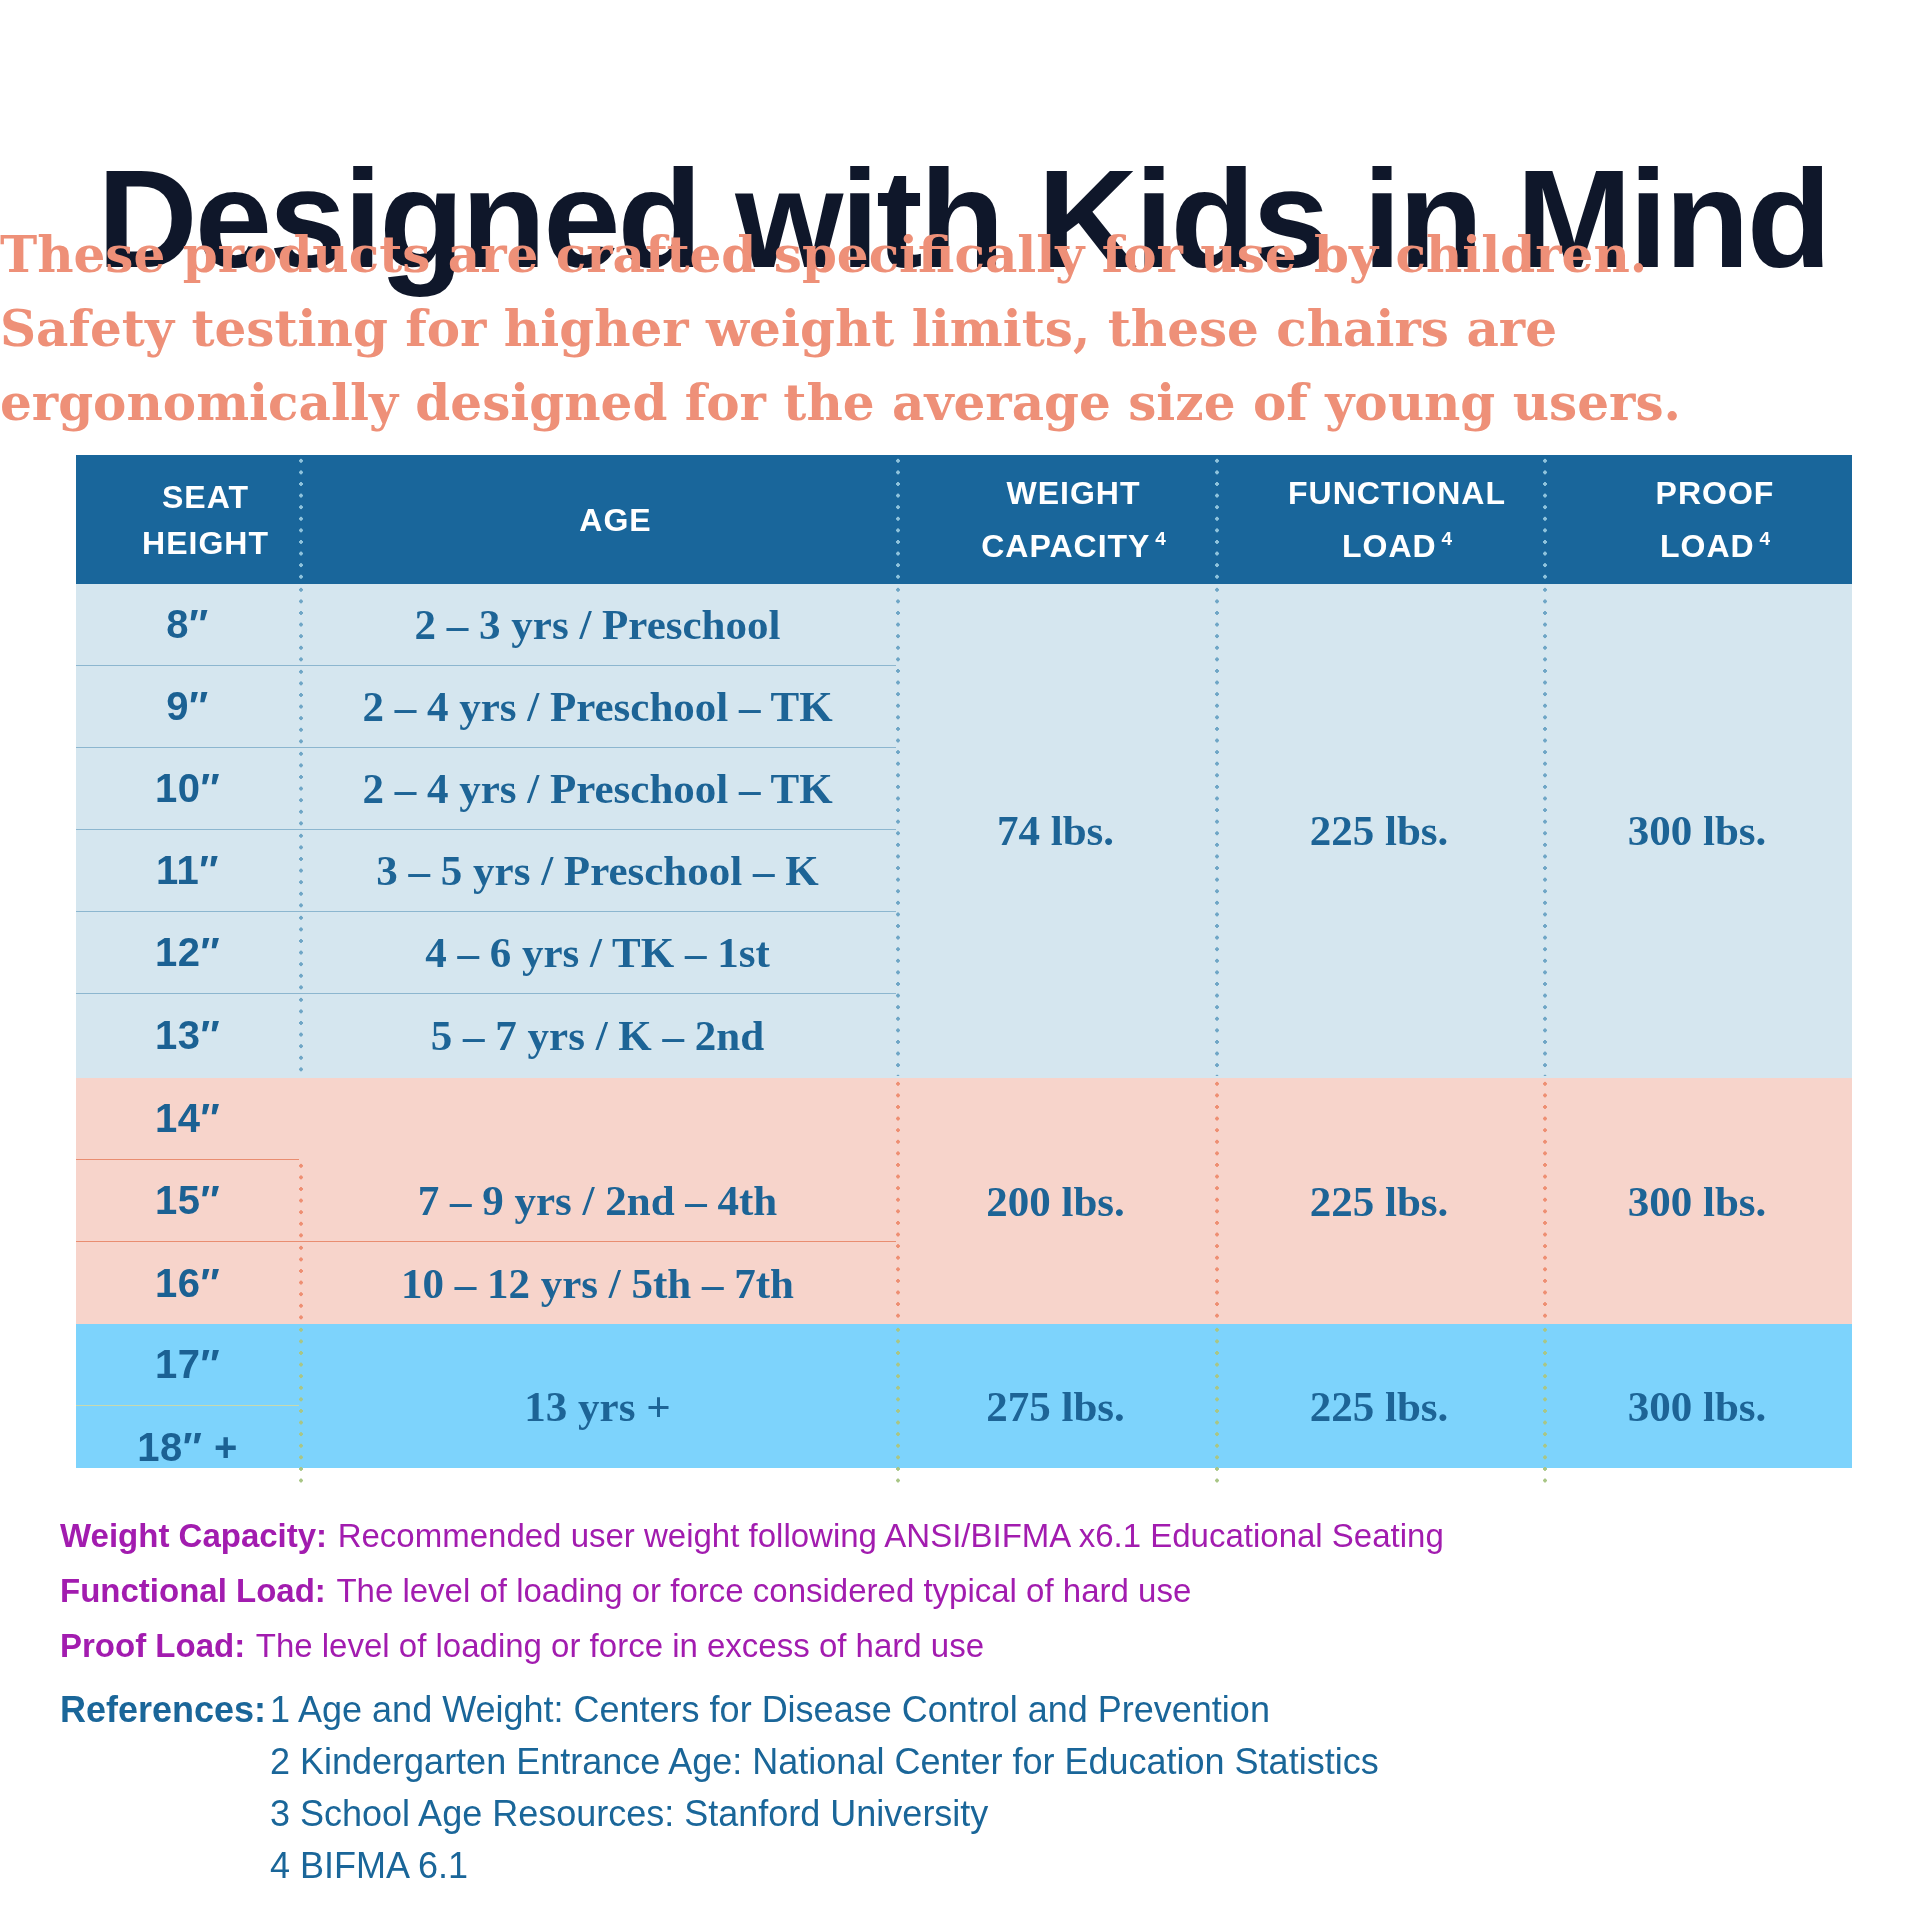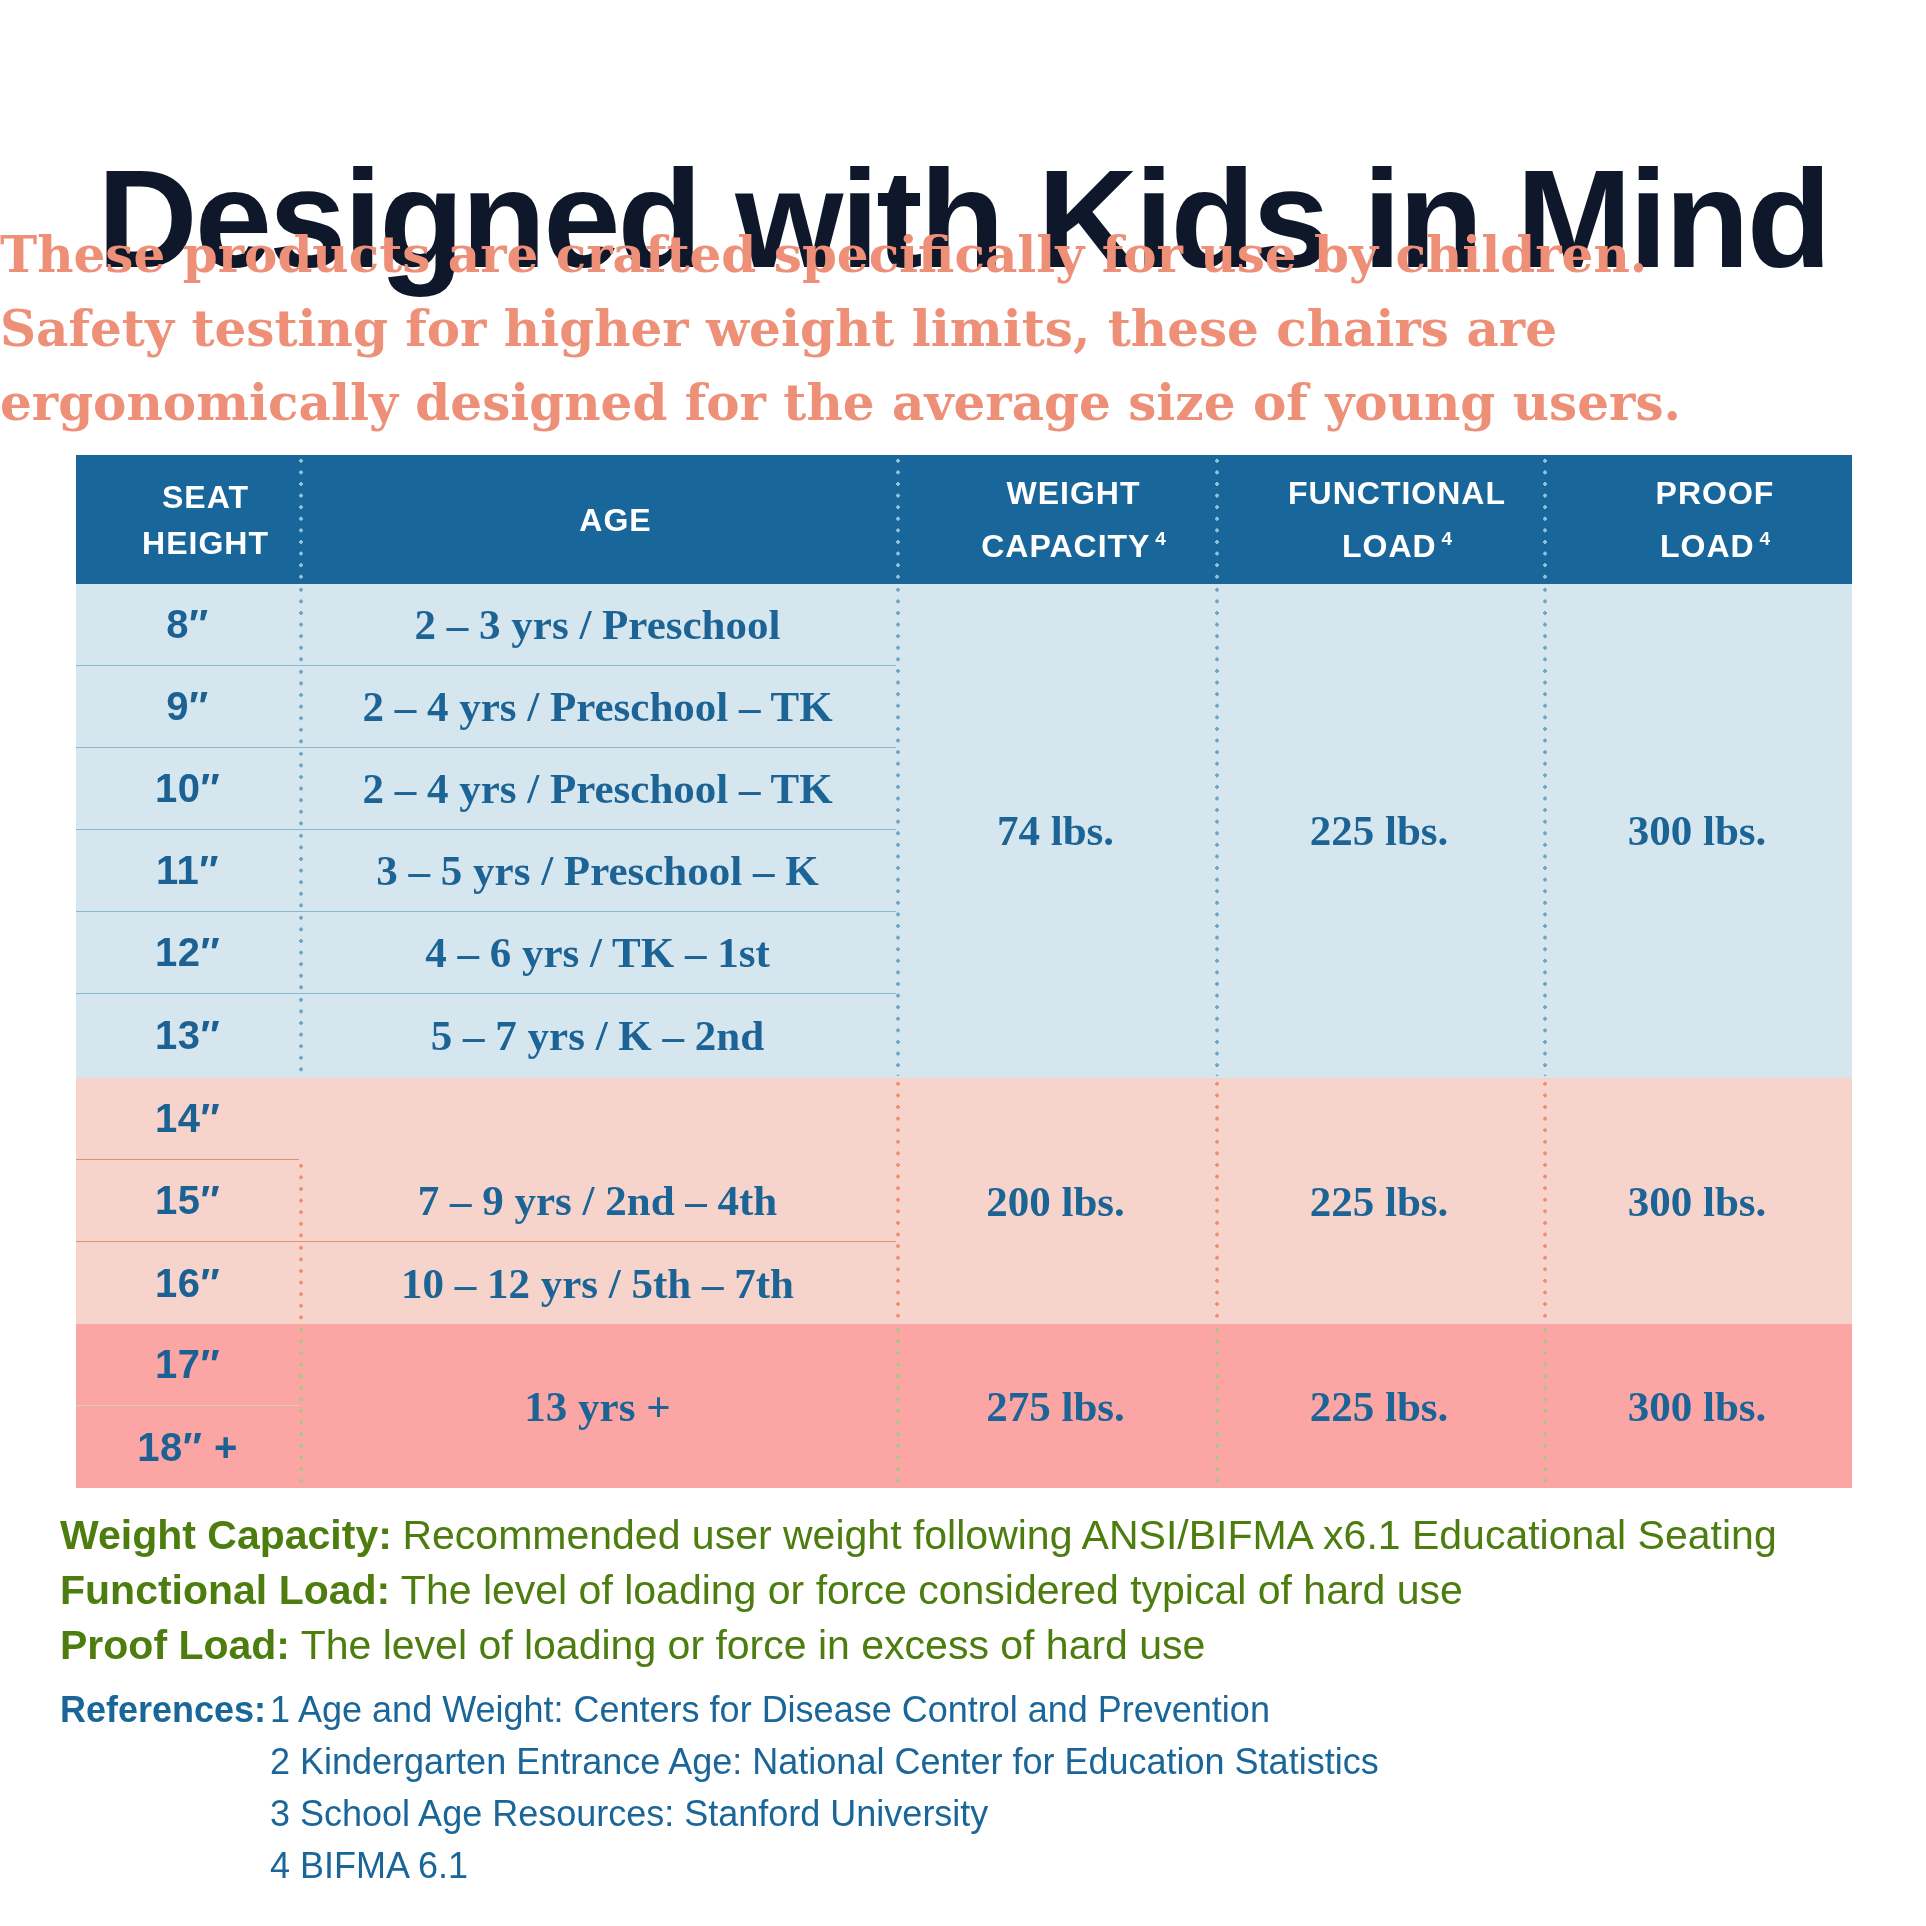--- a/index.html
+++ b/index.html
@@ -16,42 +16,42 @@
     position:absolute;top:218px;left:0;width:1926px;text-align:left;
     font-family:"DejaVu Serif", serif;font-weight:bold;
     font-size:50px;line-height:74px;color:#EE9078;
   }
   
   .chart-table{position:absolute;left:76px;top:455px;width:1776px;}
   .trow{display:grid;grid-template-columns:223px 597px 319px 328px 308px;}
   .thead{height:129px;background:#19669B;--dot:#8FC3DC;}
   .sec-blue {height:494px;background:#D5E6EF;--dot:#6FA6C6;grid-template-rows:repeat(6,82px);}
   .sec-pink {height:246px; background:#F7D4CB;--dot:#EE8F73;grid-template-rows:repeat(3,82px);}
-  .sec-green{height:164px; background:#fca5a5;--dot:#A9C686;grid-template-rows:repeat(2,82px);}
+  .sec-green{height:144px; background:#7dd3fc;--dot:#A9C686;grid-template-rows:repeat(2,82px);}
   .cell{
     display:flex;align-items:center;justify-content:center;box-sizing:border-box;
     color:#1D6496;text-align:center;
   }
   
   .dotl{
     background-image:radial-gradient(circle 1.7px at 1.9px 5.8px, var(--dot) 97%, rgba(0,0,0,0) 100%);
     background-size:3.9px 11.6px;background-repeat:repeat-y;background-position:left top;
   }
   .hcell{flex-direction:column;color:#ffffff;font-weight:bold;font-size:32px;line-height:46px;letter-spacing:1px;padding-left:36px;}
   .hcell sup{font-size:19px;vertical-align:super;margin-left:4.8px;letter-spacing:0;}
   .seat{font-size:40px;font-weight:bold;color:#1B6193;letter-spacing:0.5px;}
   .age,.val{font-family:"Liberation Serif", serif;font-weight:bold;font-size:43px;}
   .c1{grid-column:1}.c2{grid-column:2}.c3{grid-column:3}.c4{grid-column:4}.c5{grid-column:5}
   .r1{grid-row:1}.r2{grid-row:2}.r3{grid-row:3}.r4{grid-row:4}.r5{grid-row:5}.r6{grid-row:6}
   .spanAll{grid-row:1 / -1;}
   .sec-blue  .hl{border-bottom:1.9px solid #8CB6CF;}
   .sec-pink  .hl{border-bottom:1.9px solid #E98D71;}
   .sec-green .hl{border-bottom:1.4px solid #C8D9AE;}
   
-  .footnotes{position:absolute;left:60px;top:1508px;color:#4d7c0f;font-size:41px;line-height:55px;}
+  .footnotes{position:absolute;left:60px;top:1508px;color:#a21caf;font-size:33px;line-height:55px;}
   .fn b{font-weight:bold;margin-right:10.6px;}
   .references{position:absolute;left:60px;top:1684px;color:#1A6699;font-size:36px;line-height:52px;display:flex;}
   .ref-label{font-weight:bold;width:210px;flex:0 0 auto;}
 </style>
 </head>
 <body>
 
 <h1 class="title">Designed with Kids in Mind</h1>
 
 <div class="subtitle">

